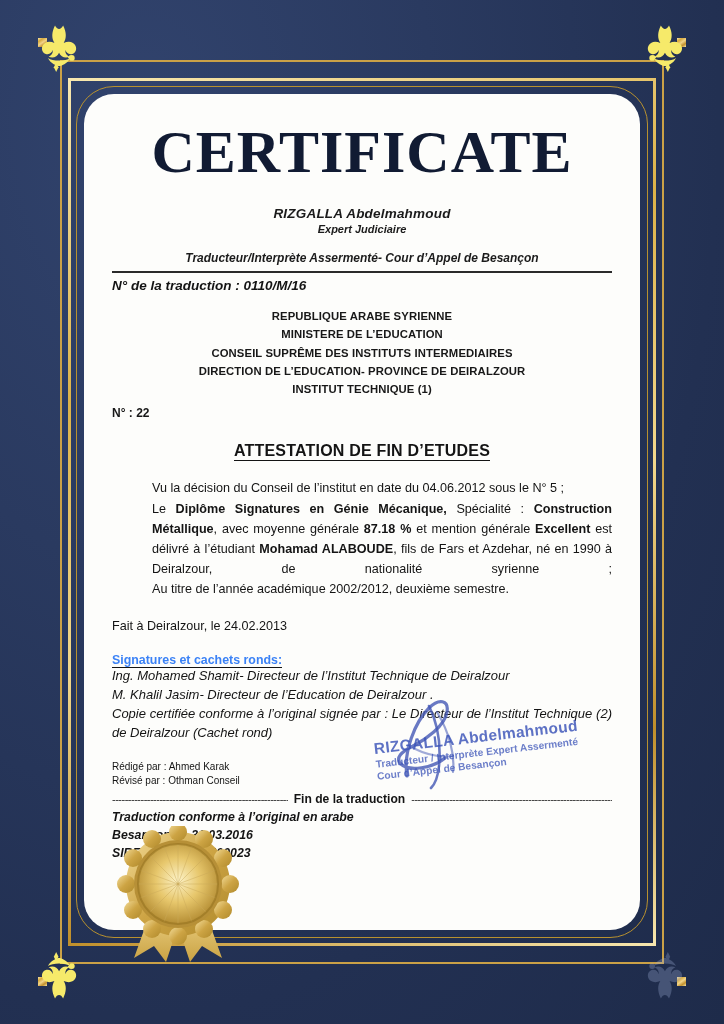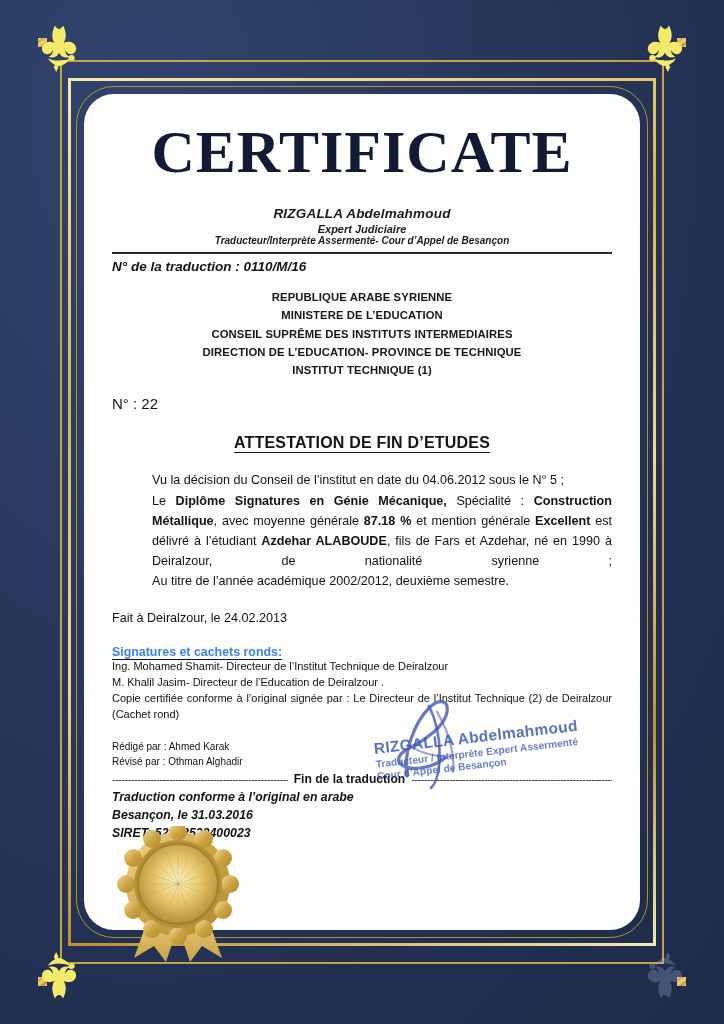--- a/index.html
+++ b/index.html
@@ -93,21 +93,21 @@
   }
   .translator-block {
     text-align: center;
     font-style: italic;
     font-weight: bold;
     color: #1b1b1b;
     margin-top: 24px;
   }
   .tb-name  { font-size: 13.5px; letter-spacing: .2px; }
   .tb-role  { font-size: 11px; margin-top: 2px; }
-  .tb-court { font-size: 10px; margin-top: 0; font-style: italic; }
+  .tb-court { font-size: 12px; margin-top: 16px; font-style: italic; }
 
   .rule {
     height: 0;
     border-top: 2px solid #2a2a2a;
     margin: 6px 0 5px 0;
   }
   .trad-no {
     font-style: italic;
     font-weight: bold;
     font-size: 13.5px;
@@ -118,24 +118,24 @@
   .ministry {
     text-align: center;
     font-weight: bold;
     font-size: 11.3px;
     line-height: 1.62;
     letter-spacing: .1px;
     color: #181818;
   }
 
   .num-ref {
-    font-weight: normal;
-    font-size: 15px;
+    font-weight: bold;
+    font-size: 12px;
     color: #181818;
-    margin-top: 16px;
+    margin-top: 8px;
   }
 
   .attest-title {
     text-align: center;
     font-weight: bold;
     font-size: 16px;
     color: #141414;
     margin-top: 22px;
     letter-spacing: .2px;
   }
@@ -161,21 +161,21 @@
 
   .fait { font-size: 12.6px; color: #141414; margin-top: 20px; }
 
   .sig-head {
     font-size: 12.4px;
     font-weight: bold;
     color: #3b82f6;
     margin-top: 20px;
   }
   .sig-head span { border-bottom: 1.3px solid #141414; }
-  .sig-line { font-size: 11px; color: #141414; line-height: 1.45; }
+  .sig-line { font-size: 13px; color: #141414; line-height: 1.45; font-style: italic; }
   .sig-line.block { text-align: justify; }
 
   .redige { font-size: 10px; color: #141414; line-height: 1.45; margin-top: 17px; }
 
   .fin-row {
     display: flex;
     align-items: center;
     gap: 6px;
     margin-top: 3px;
     font-size: 12.1px;
@@ -290,47 +290,47 @@
       </div>
 
       <div class="rule"></div>
 
       <div class="trad-no">N° de la traduction : 0110/M/16</div>
 
       <div class="ministry">
         <div>REPUBLIQUE ARABE SYRIENNE</div>
         <div>MINISTERE DE L’EDUCATION</div>
         <div>CONSEIL SUPRÊME DES INSTITUTS INTERMEDIAIRES</div>
-        <div>DIRECTION DE L’EDUCATION- PROVINCE DE TECHNIQUE</div>
+        <div>DIRECTION DE L’EDUCATION- PROVINCE DE DEIRALZOUR</div>
         <div>INSTITUT TECHNIQUE (1)</div>
       </div>
 
       <div class="num-ref">N° : 22</div>
 
       <div class="attest-title">
         <span>ATTESTATION DE FIN D’ETUDES</span>
       </div>
 
       <div class="body-text">
         <p class="just-last">Vu la décision du Conseil de l’institut en date du 04.06.2012 sous le N° 5 ;</p>
-        <p class="just"><span>Le </span><b>Diplôme Signatures en Génie Mécanique,</b><span> Spécialité : </span><b>Construction Métallique</b><span>, avec moyenne générale </span><b>87.18 %</b><span> et mention générale </span><b>Excellent</b><span> est délivré à l’étudiant </span><b>Azdehar ALABOUDE</b><span>, fils de Fars et Azdehar, né en 1990 à Deiralzour, de nationalité syrienne ;</span></p>
+        <p class="just"><span>Le </span><b>Diplôme Signatures en Génie Mécanique,</b><span> Spécialité : </span><b>Construction Métallique</b><span>, avec moyenne générale </span><b>87.18 %</b><span> et mention générale </span><b>Excellent</b><span> est délivré à l’étudiant </span><b>Mohamad ALABOUDE</b><span>, fils de Fars et Azdehar, né en 1990 à Deiralzour, de nationalité syrienne ;</span></p>
         <p class="just-last">Au titre de l’année académique 2002/2012, deuxième semestre.</p>
       </div>
 
       <div class="fait">Fait à Deiralzour, le 24.02.2013</div>
 
       <div class="sig-head">
         <span>Signatures et cachets ronds:</span>
       </div>
       <div class="sig-line">Ing. Mohamed Shamit- Directeur de l’Institut Technique de Deiralzour</div>
       <div class="sig-line">M. Khalil Jasim- Directeur de l’Education de Deiralzour .</div>
       <div class="sig-line block">Copie certifiée conforme à l’original signée par : Le Directeur de l’Institut Technique (2) de Deiralzour (Cachet rond)</div>
 
       <div class="redige">Rédigé par : Ahmed Karak</div>
-      <div class="redige" style="margin-top:0">Révisé par : Othman Alghadir</div>
+      <div class="redige" style="margin-top:0">Révisé par : Othman Conseil</div>
 
       <div class="fin-row">
         <span class="fin-dash">--------------------------------------------------------</span>
         <span class="fin-label">Fin de la traduction</span>
         <span class="fin-dash">----------------------------------------------------------------</span>
       </div>
 
       <div class="closing">Traduction conforme à l’original en arabe</div>
       <div class="closing" style="margin-top:0">Besançon, le 31.03.2016</div>
       <div class="closing" style="margin-top:0">SIRET: 52123523400023</div>

